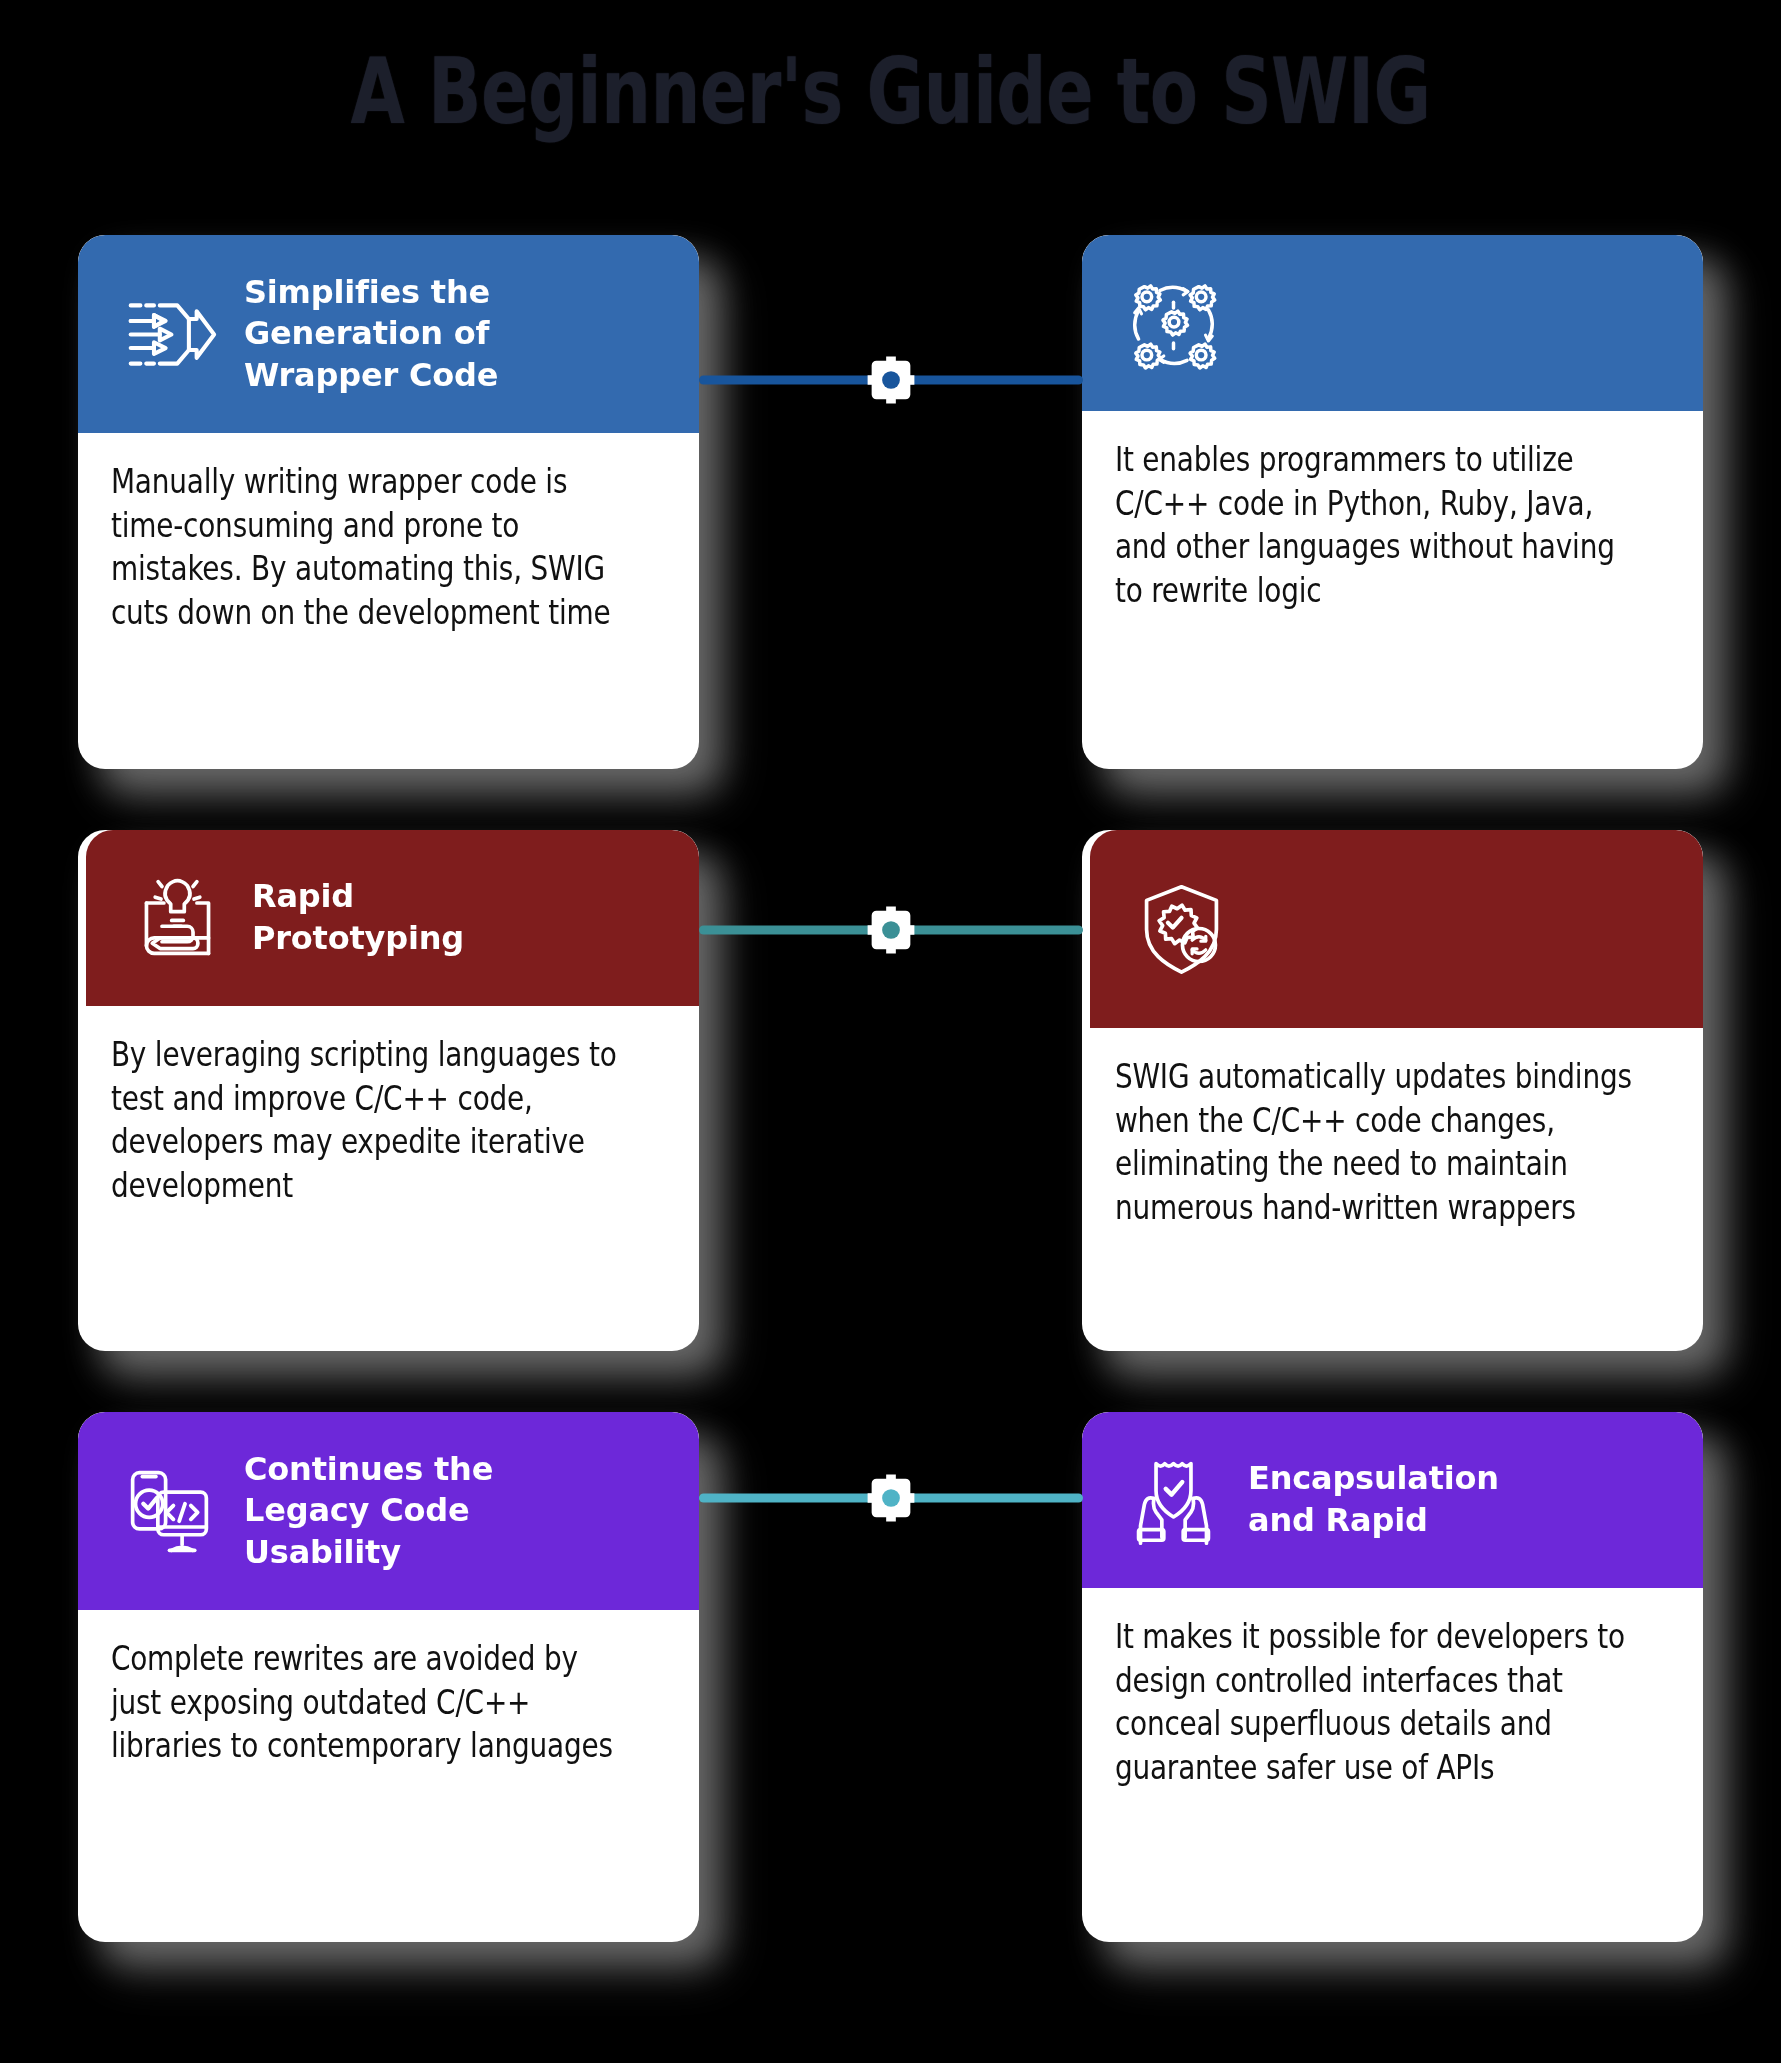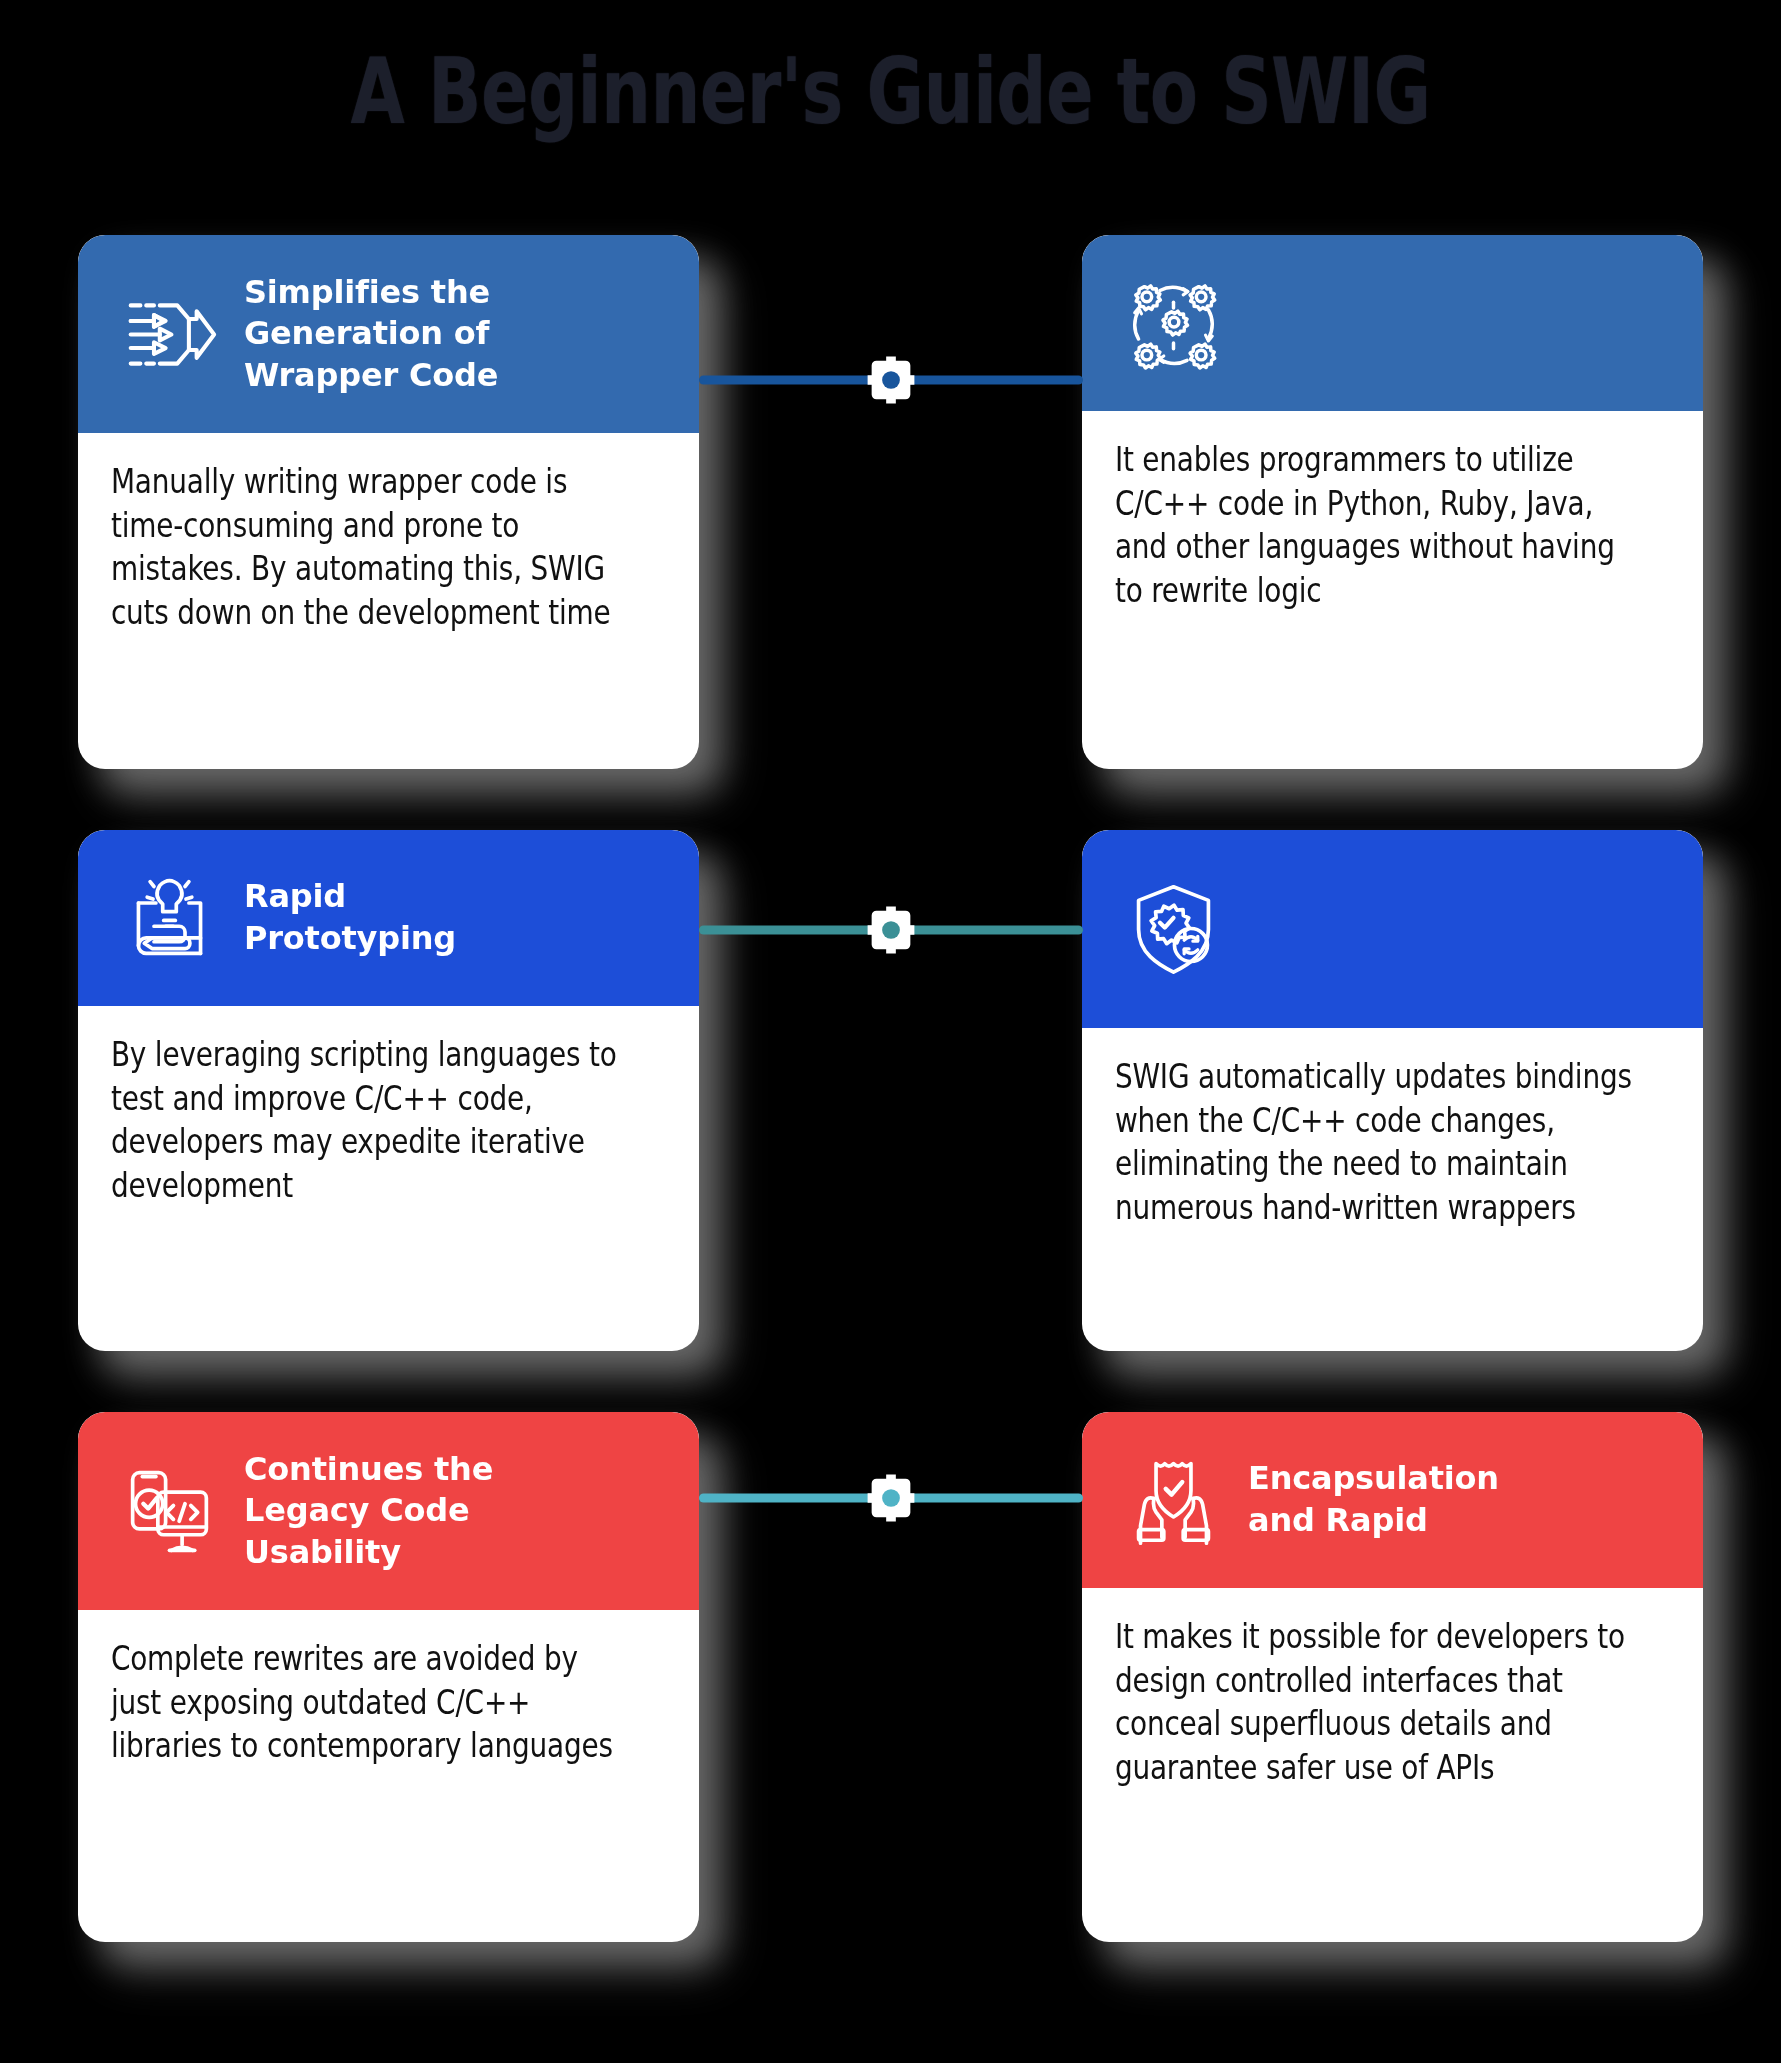--- a/index.html
+++ b/index.html
@@ -76,22 +76,22 @@
   
   .card-head {
     display: flex;
     align-items: center;
     gap: 24px;
     padding: 21px 27px 21px 40px;
     min-height: 176px;
     border-radius: 27px 27px 0 0;
   }
   .card-head.blue   { background: #336aaf; }
-  .card-head.teal   { background: #1d4ed8; }
-  .card-head.teal2  { background: #ef4444; }
+  .card-head.teal   { background: #7f1d1d; margin-left: 8px; }
+  .card-head.teal2  { background: #6d28d9; }
 
   .card-head.tall   { min-height: 198px; }
 
   .head-icon {
     flex: 0 0 auto;
     width: 102px;
     height: 102px;
     display: flex;
     align-items: center;
     justify-content: center;

